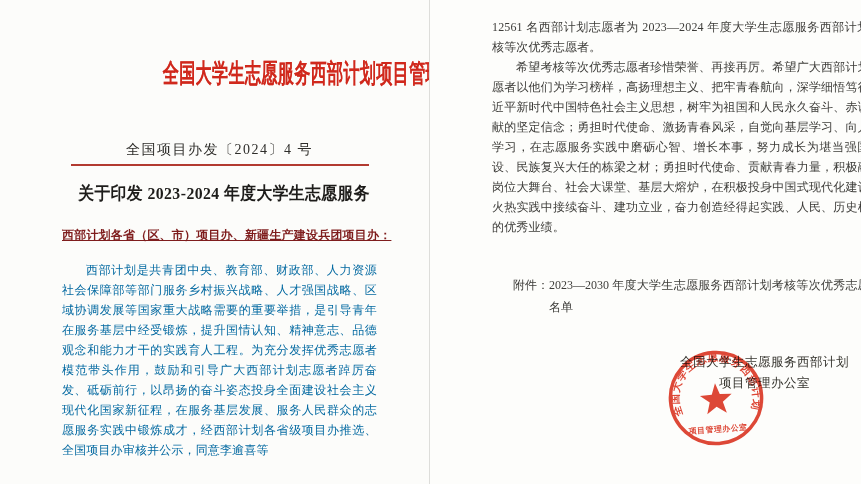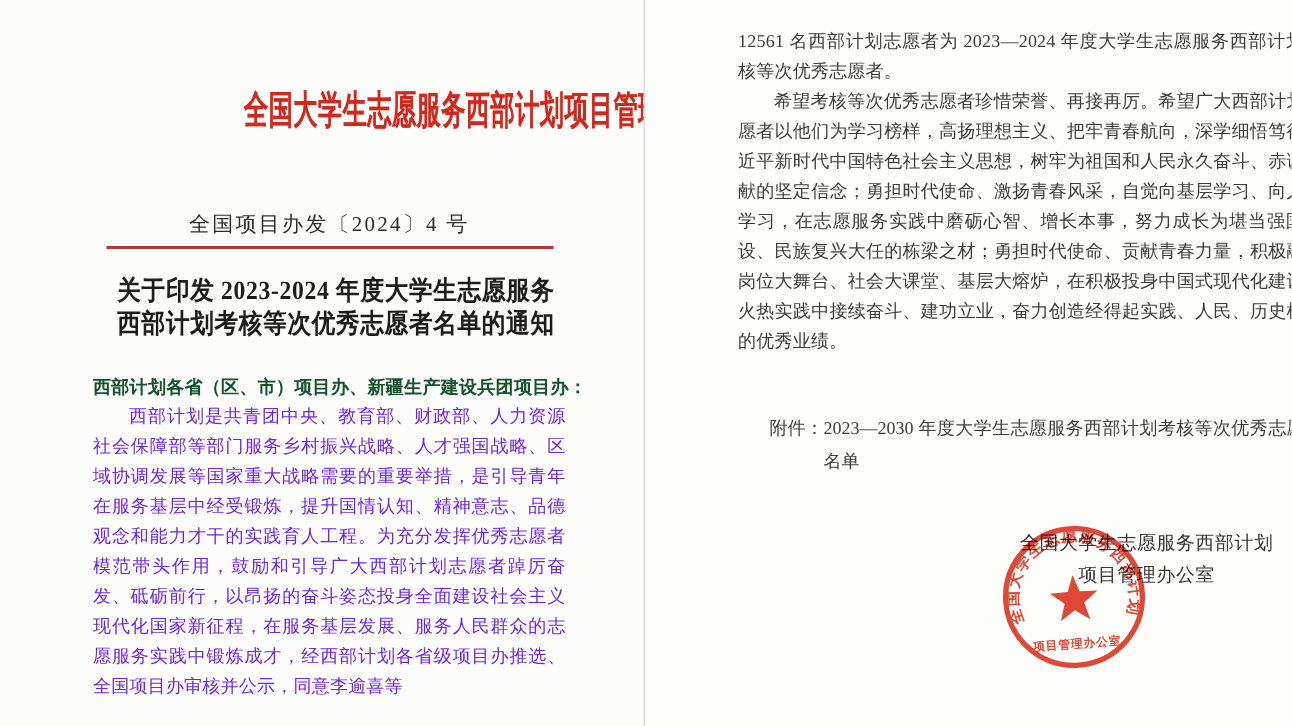--- a/index.html
+++ b/index.html
@@ -39,25 +39,25 @@
     margin-top:17px;text-align:center;font-weight:bold;color:#1d1c1a;
     line-height:21px;
   }
   .notice-title div{white-space:nowrap;}
   .notice-title span{
     display:inline-block;font-size:17.5px;letter-spacing:0.5px;
     transform:scaleX(0.9);transform-origin:center;
   }
   .salutation{
     margin-top:23px;font-weight:bold;font-size:12px;letter-spacing:0.2px;
-    white-space:nowrap;color:#14532d;
+    white-space:nowrap;color:#7f1d1d;text-decoration:underline;
   }
   .body-par{
-    margin-top:0;font-size:12px;line-height:20px;text-align:justify;
-    text-indent:2em;letter-spacing:0.15px;color:#6d28d9;
+    margin-top:16px;font-size:12px;line-height:20px;text-align:justify;
+    text-indent:2em;letter-spacing:0.15px;color:#0369a1;
   }
   
   .inner-r{padding:17px 62px 0 62px;position:relative;}
   .cont-par{
     font-size:12px;line-height:20px;text-align:justify;
     letter-spacing:0.15px;color:#3d3c39;
   }
   .par2{
     font-size:12px;line-height:20px;text-align:justify;text-indent:2em;
     letter-spacing:0.15px;color:#3d3c39;
@@ -86,21 +86,20 @@
 
 <div class="page" id="page-left">
   <div class="inner-l">
     <div class="letterhead" style="color:#d0281c;">
       <span>全国大学生志愿服务西部计划项目管理办公室</span>
     </div>
     <div class="doc-number">全国项目办发〔2024〕4 号</div>
     <div class="red-rule"></div>
     <div class="notice-title">
       <div><span>关于印发 2023-2024 年度大学生志愿服务</span></div>
-      <div><span>西部计划考核等次优秀志愿者名单的通知</span></div>
     </div>
     <div class="salutation">西部计划各省（区、市）项目办、新疆生产建设兵团项目办：</div>
     <div class="body-par">西部计划是共青团中央、教育部、财政部、人力资源社会保障部等部门服务乡村振兴战略、人才强国战略、区域协调发展等国家重大战略需要的重要举措，是引导青年在服务基层中经受锻炼，提升国情认知、精神意志、品德观念和能力才干的实践育人工程。为充分发挥优秀志愿者模范带头作用，鼓励和引导广大西部计划志愿者踔厉奋发、砥砺前行，以昂扬的奋斗姿态投身全面建设社会主义现代化国家新征程，在服务基层发展、服务人民群众的志愿服务实践中锻炼成才，经西部计划各省级项目办推选、全国项目办审核并公示，同意李逾喜等</div>
   </div>
 </div>
 
 <div class="page-divider"></div>
 
 <div class="page" id="page-right">
   <div class="inner-r">

